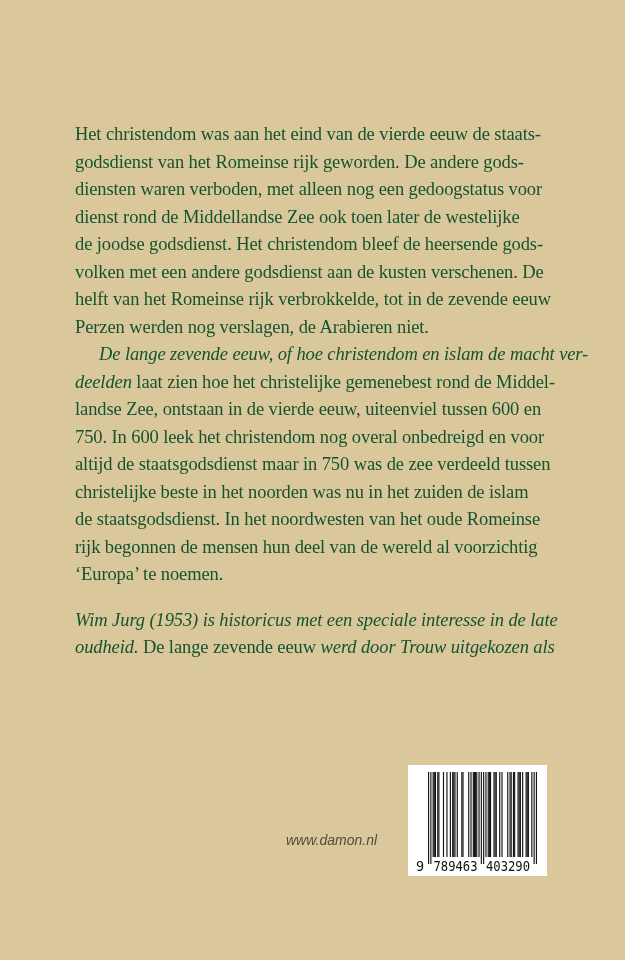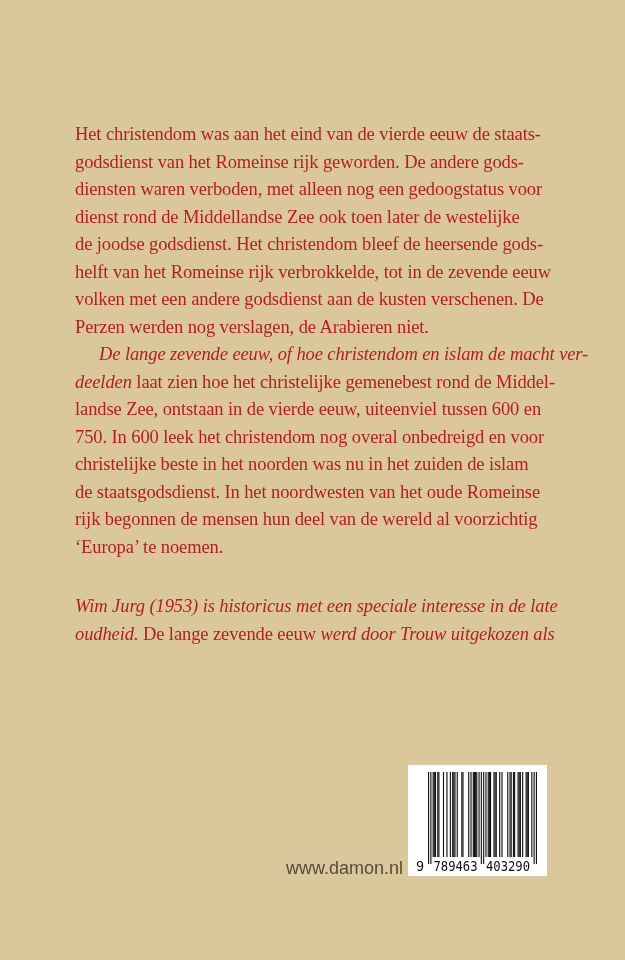--- a/index.html
+++ b/index.html
@@ -12,58 +12,60 @@
   }
   .cover{position:absolute;inset:0;}
   .blurb{
     position:absolute;left:75px;top:121px;width:495px;
     font-size:18.5px;line-height:27.5px;color:#473a1e;
     letter-spacing:-0.1px;
   }
   .para{margin:0;}
   .para .line{white-space:nowrap;}
   .para .line.indent{padding-left:24px;}
-  .para.bio{margin-top:32px;}
+  .para.bio{margin-top:18px;}
   .it{font-style:italic;}
   .footer-site{
-    position:absolute;left:286px;top:857px;
+    position:absolute;left:286px;top:829px;
     font-family:"Liberation Sans", sans-serif;
-    font-size:18px;line-height:22px;color:#564a3a;
+    font-size:14px;line-height:22px;color:#564a3a;
     white-space:nowrap;
+    font-style:italic;
   }
   .barcode-box{
     position:absolute;left:408px;top:765px;width:139px;height:111px;
     background:#ffffff;
   }
   .barcode-box svg{display:block;width:139px;height:111px;}
   .bc-digits{
     font-family:"DejaVu Sans Mono", monospace;
     font-size:13.5px;fill:#111111;
   }
 </style>
 </head>
 <body style="background: rgb(218, 200, 156);">
 
 <div class="cover">
-  <div class="blurb" id="blurb" style="color: #b91c1c;">
+  <div class="blurb" id="blurb" style="color: #14532d;">
       <div class="para">
         <div class="line"><span>Het christendom was aan het eind van de vierde eeuw de staats-</span></div>
         <div class="line"><span>godsdienst van het Romeinse rijk geworden. De andere gods-</span></div>
         <div class="line"><span>diensten waren verboden, met alleen nog een gedoogstatus voor</span></div>
         <div class="line"><span>dienst rond de Middellandse Zee ook toen later de westelijke</span></div>
         <div class="line"><span>de joodse godsdienst. Het christendom bleef de heersende gods-</span></div>
+        <div class="line"><span>volken met een andere godsdienst aan de kusten verschenen. De</span></div>
         <div class="line"><span>helft van het Romeinse rijk verbrokkelde, tot in de zevende eeuw</span></div>
-        <div class="line"><span>volken met een andere godsdienst aan de kusten verschenen. De</span></div>
         <div class="line"><span>Perzen werden nog verslagen, de Arabieren niet.</span></div>
       </div>
       <div class="para">
         <div class="line indent"><span class="it">De lange zevende eeuw, of hoe christendom en islam de macht ver-</span></div>
         <div class="line"><span class="it">deelden</span><span> laat zien hoe het christelijke gemenebest rond de Middel-</span></div>
         <div class="line"><span>landse Zee, ontstaan in de vierde eeuw, uiteenviel tussen 600 en</span></div>
         <div class="line"><span>750. In 600 leek het christendom nog overal onbedreigd en voor</span></div>
+        <div class="line"><span>altijd de staatsgodsdienst maar in 750 was de zee verdeeld tussen</span></div>
         <div class="line"><span>christelijke beste in het noorden was nu in het zuiden de islam</span></div>
         <div class="line"><span>de staatsgodsdienst. In het noordwesten van het oude Romeinse</span></div>
         <div class="line"><span>rijk begonnen de mensen hun deel van de wereld al voorzichtig</span></div>
         <div class="line"><span>‘Europa’ te noemen.</span></div>
       </div>
       <div class="para bio">
         <div class="line"><span class="it">Wim Jurg (1953) is historicus met een speciale interesse in de late</span></div>
         <div class="line"><span class="it">oudheid.</span><span> De lange zevende eeuw </span><span class="it">werd door Trouw uitgekozen als</span></div>
       </div>
     </div>

